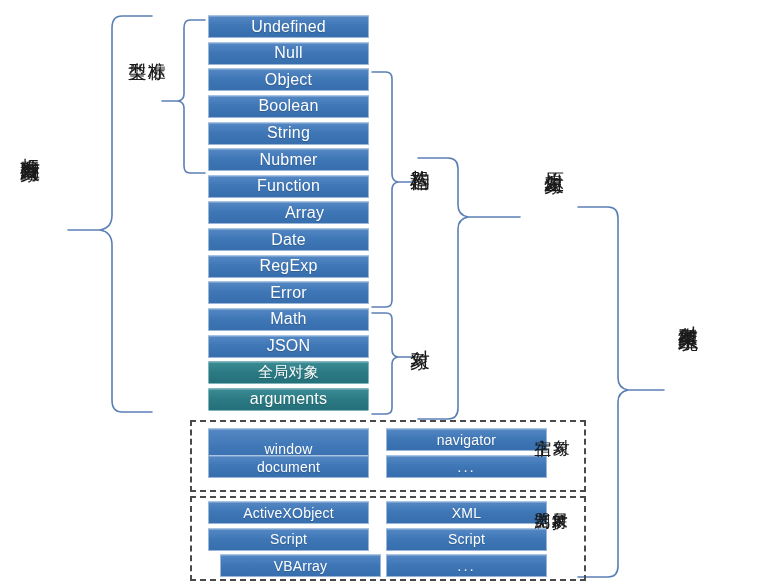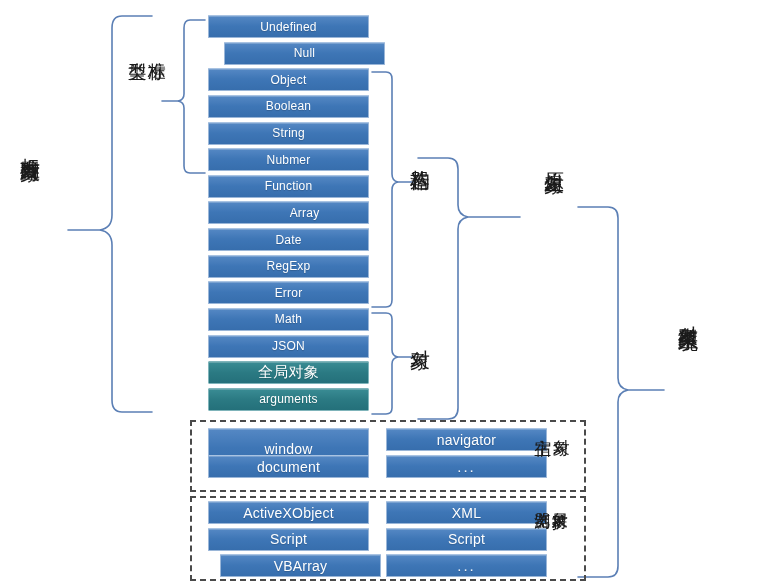--- a/index.html
+++ b/index.html
@@ -14,21 +14,21 @@
   #stage{position:absolute;left:0;top:0;width:757px;height:583px;}
 
   
   .box{
     position:absolute;
     box-sizing:border-box;
     color:#ffffff;
     display:flex;
     align-items:center;
     justify-content:center;
-    font-size:12px;
+    font-size:16px;
     letter-spacing:.2px;
     text-shadow:0 1px 1px rgba(0,0,0,.18);
     border-radius:1px;
     background:linear-gradient(180deg,#5588c4 0%,#3e76b6 48%,#376ead 100%);
     border:1px solid #9ab6d8;
     border-top-color:#a9c3e2;
     box-shadow:inset 0 1px 0 rgba(255,255,255,.22);
   }
   .box.teal{
     background:linear-gradient(180deg,#3a8c94 0%,#2b7a83 50%,#24707a 100%);
@@ -109,21 +109,21 @@
 
   <div class="vlabel" style="left:20px;top:142px;">标准内置对象</div>
 
   <div class="vcols" style="left:128px;top:48px;">
     <span class="t1" style="font-size:18px;">标准</span>
     <span class="t2" style="font-size:18px;">类型</span>
   </div>
 
   <div>
       <div class="box" style="left: 208px; top: 15px; width: 161px; height: 23px;">Undefined</div>
-      <div class="box" style="left: 208px; top: 41.63px; width: 161px; height: 23px; margin-left: 16px;">Null</div>
+      <div class="box" style="left: 208px; top: 41.63px; width: 161px; height: 23px;">Null</div>
       <div class="box" style="left: 208px; top: 68.26px; width: 161px; height: 23px;">Object</div>
       <div class="box" style="left: 208px; top: 94.89px; width: 161px; height: 23px;">Boolean</div>
       <div class="box" style="left: 208px; top: 121.52px; width: 161px; height: 23px;">String</div>
       <div class="box" style="left: 208px; top: 148.15px; width: 161px; height: 23px;">Nubmer</div>
       <div class="box" style="left: 208px; top: 174.78px; width: 161px; height: 23px;">Function</div>
       <div class="box" style="left: 208px; top: 201.41px; width: 161px; height: 23px; padding-left: 32px;">Array</div>
       <div class="box" style="left: 208px; top: 228.04px; width: 161px; height: 23px;">Date</div>
       <div class="box" style="left: 208px; top: 254.67px; width: 161px; height: 23px;">RegExp</div>
       <div class="box" style="left: 208px; top: 281.3px; width: 161px; height: 23px;">Error</div>
       <div class="box" style="left: 208px; top: 307.93px; width: 161px; height: 23px;">Math</div>

